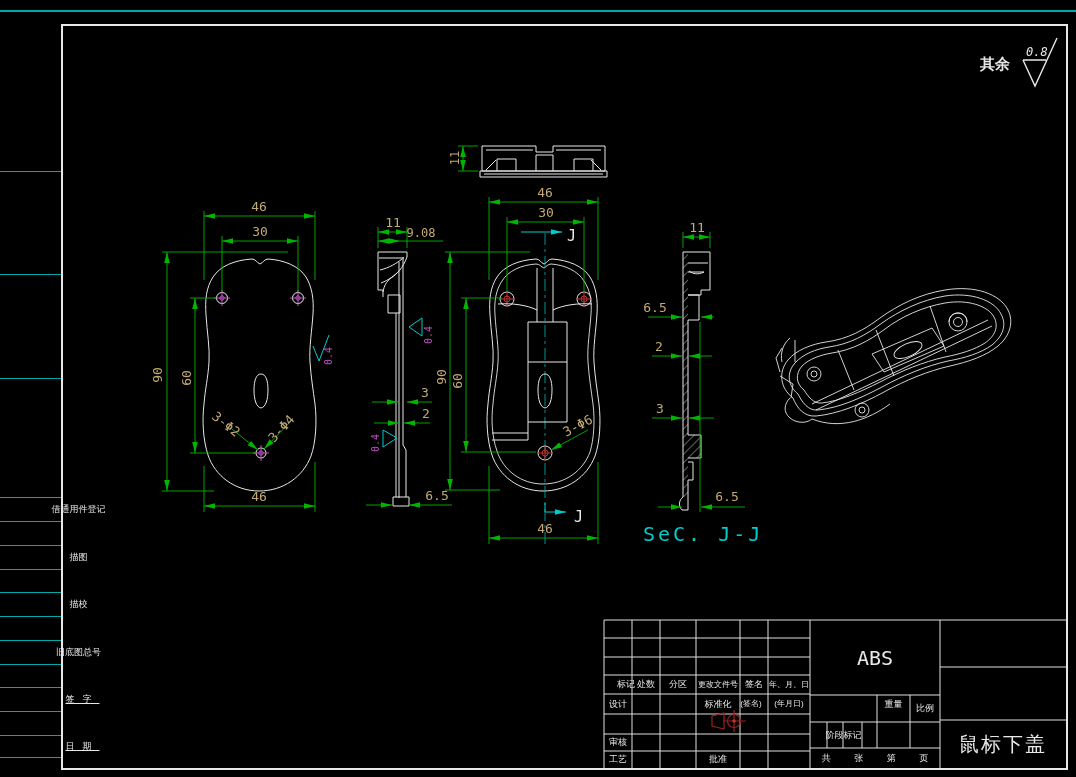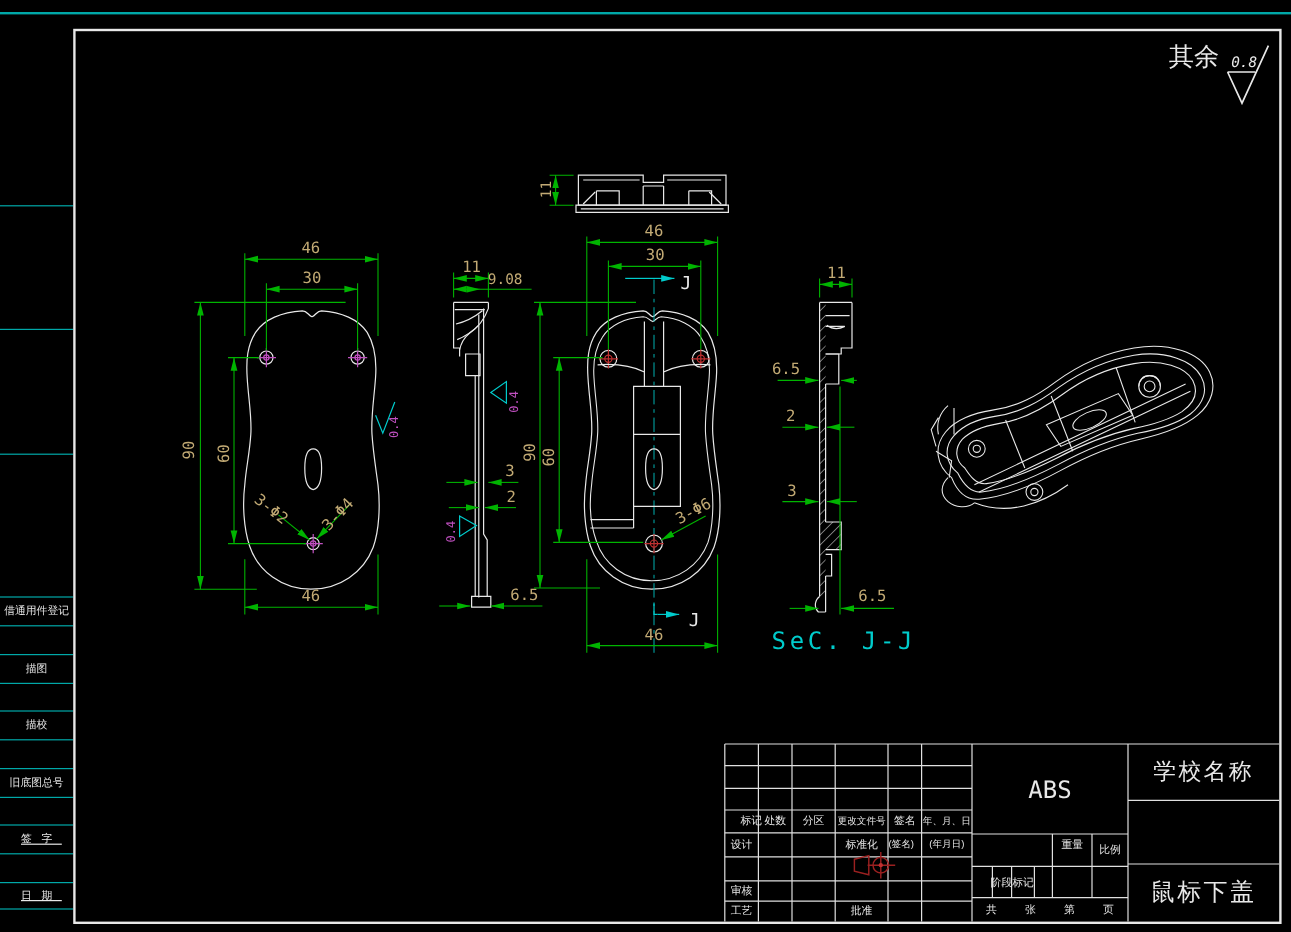--- a/index.html
+++ b/index.html
@@ -5,21 +5,21 @@
   html,body{margin:0;padding:0;background:#000;}
   #page{position:relative;width:1076px;height:777px;background:#000;overflow:hidden;
         font-family:"Liberation Sans", sans-serif;}
   
   .cyline{position:absolute;left:0;width:61px;height:1px;background:#00a8a8;}
   .topline{position:absolute;left:0;top:10px;width:1076px;height:2px;background:#00a8a8;}
   
   #border{position:absolute;left:61px;top:24px;width:1003px;height:742px;border:2px solid #e8e8e8;}
   
   .mlabel{position:absolute;left:0;width:61px;display:flex;align-items:center;justify-content:center;
-          color:#e8e8e8;font-size:9px;line-height:1;white-space:nowrap;}
+          color:#e8e8e8;font-size:9px;line-height:1;white-space:nowrap;padding-left:48px;}
   .mlabel.sp{letter-spacing:8px;text-indent:8px;text-decoration:underline;}
   
   .tbt{position:absolute;display:flex;align-items:center;justify-content:center;color:#e8e8e8;
        font-size:9px;line-height:1;white-space:nowrap;}
   .tbig{font-size:20px;letter-spacing:2px;}
   .tmat{font-size:20px;font-family:"DejaVu Sans Mono", monospace;}
   
   svg{position:absolute;left:0;top:0;}
   .w{stroke:#e8e8e8;fill:none;stroke-width:1;}
   .w2{stroke:#e8e8e8;fill:none;stroke-width:0.9;}
@@ -62,21 +62,21 @@
 
   <div class="mlabel" style="top:498px;height:22px">借通用件登记</div>
   <div class="mlabel" style="top:546px;height:22px">描图</div>
   <div class="mlabel" style="top:593px;height:22px">描校</div>
   <div class="mlabel" style="top:641px;height:22px">旧底图总号</div>
   <div class="mlabel sp" style="top:688px;height:22px">签字</div>
   <div class="mlabel sp" style="top:736px;height:20px">日期</div>
 
   <div id="border"></div>
 
-  <div class="tbt" style="left:972px;top:36px;width:46px;height:22px;font-size:21px;">其余</div>
+  <div class="tbt" style="left:972px;top:52px;width:46px;height:22px;font-size:15px;font-weight:bold;">其余</div>
 
   <svg width="1076" height="777" viewBox="0 0 1076 777">
     <defs>
       <marker id="mg" markerWidth="12" markerHeight="8" refX="11" refY="4" orient="auto-start-reverse" markerUnits="userSpaceOnUse">
         <path d="M 0,1.2 L 11,4 L 0,6.8 Z" fill="#00b400"></path>
       </marker>
       <marker id="mc" markerWidth="12" markerHeight="8" refX="11" refY="4" orient="auto-start-reverse" markerUnits="userSpaceOnUse">
         <path d="M 0,1.2 L 11,4 L 0,6.8 Z" fill="#00cccc"></path>
       </marker>
       <pattern id="hp" patternUnits="userSpaceOnUse" width="6" height="6" patternTransform="rotate(45)">
@@ -288,16 +288,15 @@
   <div class="tbt" style="left:810px;top:722px;width:67px;height:27px">阶段标记</div>
   <div class="tbt" style="left:877px;top:695px;width:33px;height:19px">重量</div>
   <div class="tbt" style="left:910px;top:695px;width:30px;height:27px">比例</div>
   <div class="tbt" style="left:810px;top:748px;width:130px;height:20px;justify-content:space-around">
     <span>共</span>
     <span>张</span>
     <span>第</span>
     <span>页</span>
   </div>
 
-  <div class="tbt tbig" style="left:940px;top:620px;width:126px;height:47px;font-size:19px">学校名称</div>
   <div class="tbt tbig" style="left:940px;top:720px;width:126px;height:48px">鼠标下盖</div>
 
 </div>
 
 </body></html>

